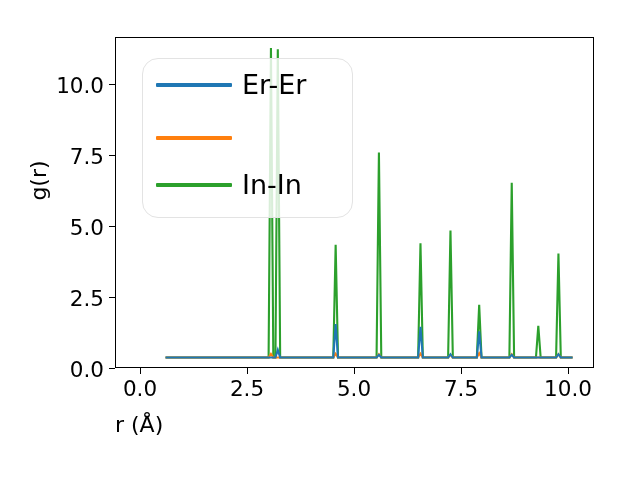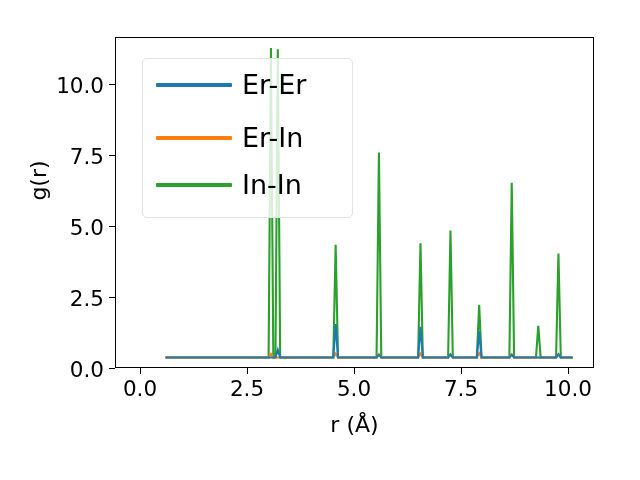--- a/index.html
+++ b/index.html
@@ -17,26 +17,26 @@
   .ytick-wrap,.xtick-wrap{position:absolute;left:0;top:0;width:640px;height:480px;}
   .ytl{position:absolute;font-size:21.5px;color:#000;text-align:right;width:96px;left:8px;}
   .xtl{position:absolute;font-size:21.5px;color:#000;text-align:center;width:110px;}
   .ytickmark{position:absolute;width:6px;height:1.2px;background:#000;left:109px;}
   .xtickmark{position:absolute;height:6px;width:1.2px;background:#000;top:368px;}
   #ylabel{
     position:absolute;left:-22px;top:168px;width:120px;text-align:center;
     font-size:22px;color:#000;transform:rotate(-90deg);transform-origin:center center;
   }
   #xlabel{
-    position:absolute;left:115px;top:412px;width:479px;text-align:center;
+    position:absolute;left:115px;top:412px;width:479px;text-align:left;
     font-size:22px;color:#000;
   }
   #legend{
     position:absolute;left:142px;top:58px;width:211px;height:160px;
-    border:1px solid #e3e3e3;border-radius:5px;background:rgba(255,255,255,0.82);
+    border:1px solid #e3e3e3;border-radius:16px;background:rgba(255,255,255,0.82);
     box-sizing:border-box;
   }
   .legend-row{position:absolute;left:0;width:211px;height:52px;}
   .legend-line{position:absolute;left:13px;top:24px;width:76px;height:4px;border-radius:1px;}
   .legend-text{position:absolute;left:99px;top:6px;font-size:27px;color:#000;line-height:40px;}
 </style>
 </head>
 <body>
 
 <div id="figure">
@@ -80,21 +80,20 @@
   <div id="ylabel">g(r)</div>
   <div id="xlabel">r (Å)</div>
 
   <div id="legend">
     <div class="legend-row" style="top:0px">
       <div class="legend-line" style="background:#1f77b4"></div>
       <div class="legend-text">Er-Er</div>
     </div>
     <div class="legend-row" style="top:53px">
       <div class="legend-line" style="background:#ff7f0e"></div>
-      <div class="legend-text">Er-In</div>
     </div>
     <div class="legend-row" style="top:100px">
       <div class="legend-line" style="background:#2ca02c"></div>
       <div class="legend-text">In-In</div>
     </div>
   </div>
 
 </div>
 
 </body></html>

